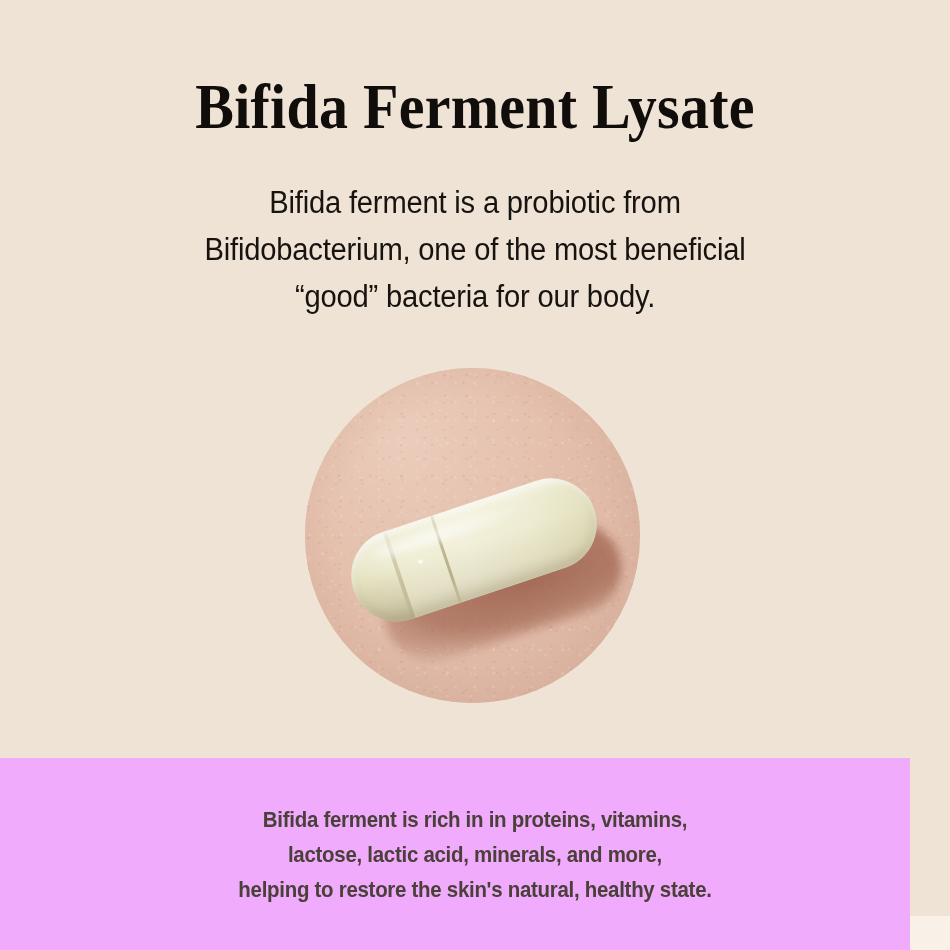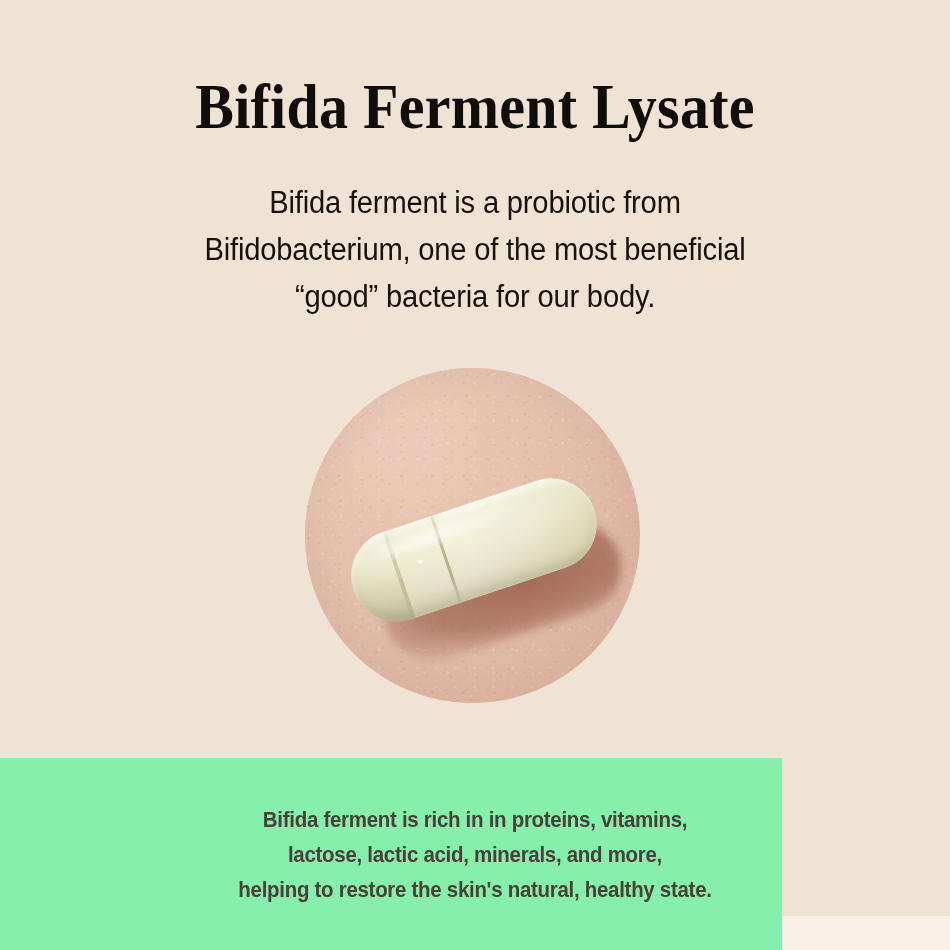--- a/index.html
+++ b/index.html
@@ -197,23 +197,23 @@
     border-radius: 50%;
     background: rgba(255,255,255,0.75);
     filter: blur(0.6px);
   }
 
   
   .bottom-section {
     position: absolute;
     left: 0;
     top: 758px;
-    width: 782px;
+    width: 910px;
     height: 192px;
-    background: #86efac;
+    background: #f0abfc;
   }
 
   .footnote {
     position: absolute;
     left: 0;
     top: 44px;
     width: 950px;
     text-align: center;
     font-family: "Liberation Sans", sans-serif;
     font-size: 22px;

